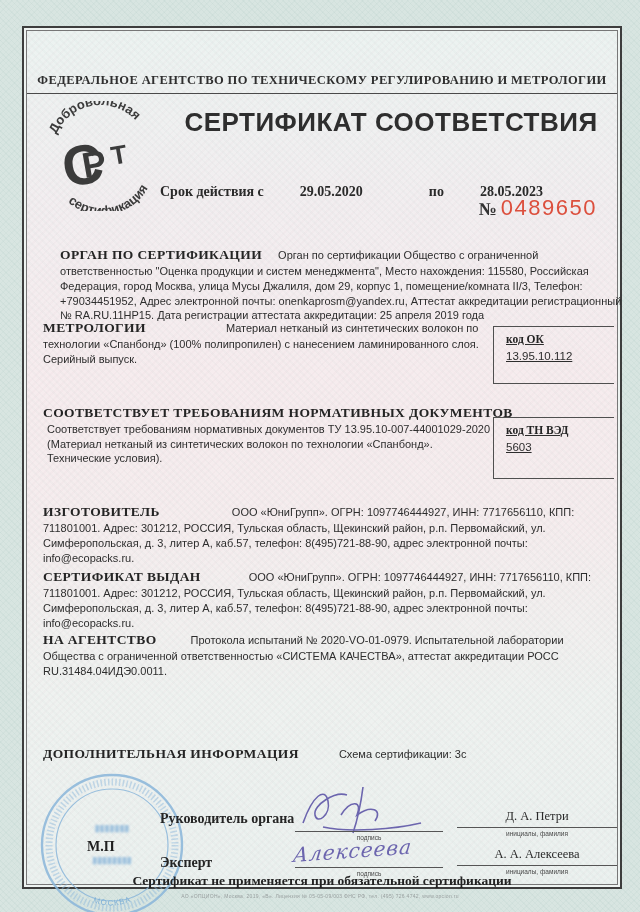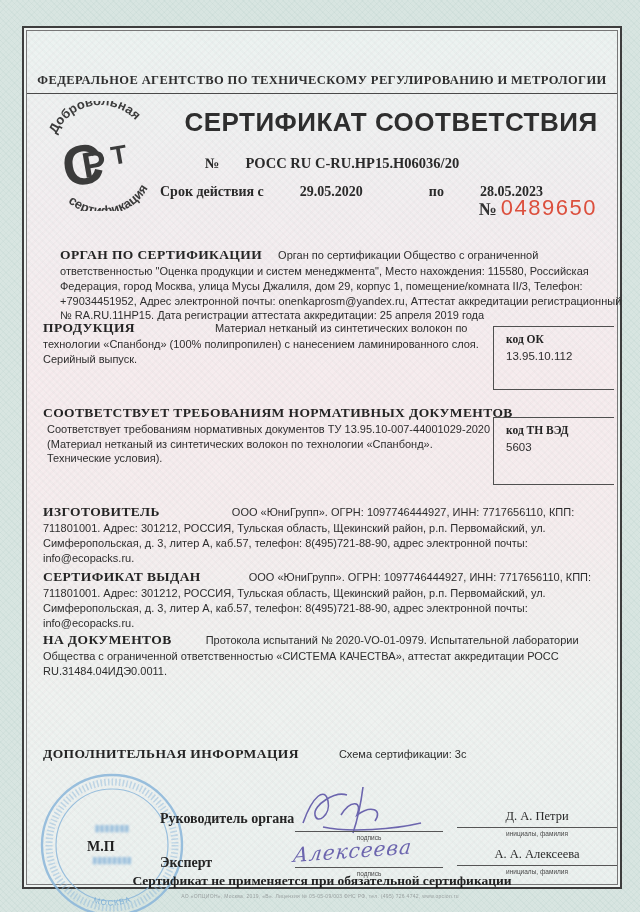--- a/index.html
+++ b/index.html
@@ -49,21 +49,21 @@
   .blank-num .digits{font-size:22px;letter-spacing:1.5px;color:#dc4f3d;}
 
   .sect{position:absolute;left:16px;width:562px;font-size:11px;line-height:1.34;color:#2d2d2d;}
   .sect .h{font-family:"Liberation Serif", serif;font-weight:bold;font-size:13.5px;letter-spacing:.4px;color:#242424;}
   .h-block{font-family:"Liberation Serif", serif;font-weight:bold;font-size:13.5px;letter-spacing:.4px;color:#242424;}
   .gap-org{margin-right:16px;} .gap-prod{margin-right:80px;} .gap-man{margin-right:72px;}
   .gap-iss{margin-right:48px;} .gap-bas{margin-right:34px;} .gap-add{margin-right:40px;}
   .narrow{width:448px;}
 
   .code-box{position:absolute;left:466px;right:3px;border:1.3px solid #4f4f4f;border-right:none;
-    padding:6px 0 6px 12px;}
+    padding:6px 0 0 12px;text-decoration:underline;}
   .code-box .cl{font-family:"Liberation Serif", serif;font-weight:bold;font-size:11.5px;color:#242424;}
   .code-box .cv{font-size:11.5px;margin-top:5px;color:#2d2d2d;}
   #codebox-ok{top:295px;height:50px;}
   #codebox-tnved{top:386px;height:54px;}
 
   .stamp{position:absolute;left:0px;top:728px;width:172px;height:172px;}
   .mp{font-family:"Liberation Serif", serif;font-weight:bold;font-size:14px;fill:#1f1f1f;}
 
   .sig-role{position:absolute;left:133px;font-family:"Liberation Serif", serif;font-weight:bold;
     font-size:14px;color:#242424;}
@@ -104,38 +104,35 @@
           <textPath href="#arcBot" startOffset="50%" text-anchor="middle">сертификация</textPath>
         </text>
         <text x="26" y="80" font-family="Liberation Sans, sans-serif" font-weight="bold" font-size="56">С</text>
         <text x="46" y="74" font-family="Liberation Sans, sans-serif" font-weight="bold" font-size="36">Р</text>
         <text x="76" y="66" font-family="Liberation Sans, sans-serif" font-weight="bold" font-size="26">Т</text>
       </g>
     </svg>
 
     <div class="title">СЕРТИФИКАТ СООТВЕТСТВИЯ</div>
 
-    <div class="numline">
-      <span class="no">№</span><span>РОСС RU C-RU.HP15.H06036/20</span>
-    </div>
 
     <div class="validity">
       <span>Срок действия  с</span><span class="v-from">29.05.2020</span><span class="v-po">по</span><span class="v-to">28.05.2023</span>
     </div>
 
     <div class="blank-num">
       <span class="no">№</span><span class="digits">0489650</span>
     </div>
 
     <p class="sect" style="top:198px;margin:17px;">
       <span class="h gap-org">ОРГАН ПО СЕРТИФИКАЦИИ</span><span>Орган по сертификации Общество с ограниченной ответственностью "Оценка продукции и систем менеджмента", Место нахождения: 115580, Российская Федерация, город Москва, улица Мусы Джалиля, дом 29, корпус 1, помещение/комната II/3, Телефон: +79034451952, Адрес электронной почты: onenkaprosm@yandex.ru, Аттестат аккредитации регистрационный № RA.RU.11HP15. Дата регистрации аттестата аккредитации: 25 апреля 2019 года</span>
     </p>
 
     <p class="sect narrow" style="top:288px;margin:0;">
-      <span class="h gap-prod">ПРОДУКЦИЯ</span><span>Материал нетканый из синтетических волокон по технологии «Спанбонд»  (100% полипропилен) с нанесением ламинированного слоя. Серийный выпуск.</span>
+      <span class="h gap-prod">МЕТРОЛОГИИ</span><span>Материал нетканый из синтетических волокон по технологии «Спанбонд»  (100% полипропилен) с нанесением ламинированного слоя. Серийный выпуск.</span>
     </p>
     <div class="code-box" id="codebox-ok">
       <div class="cl">код ОК</div>
       <div class="cv">13.95.10.112</div>
     </div>
 
     <div class="h-block" style="position:absolute;left:16px;top:374px;">СООТВЕТСТВУЕТ ТРЕБОВАНИЯМ НОРМАТИВНЫХ ДОКУМЕНТОВ</div>
     <p class="sect narrow" style="top:391px;margin:0;padding-left:4px;width:444px;">Соответствует требованиям нормативных документов ТУ 13.95.10-007-44001029-2020 (Материал нетканый из синтетических волокон по технологии «Спанбонд». Технические условия).</p>
     <div class="code-box" id="codebox-tnved">
       <div class="cl">код ТН ВЭД</div>
@@ -144,21 +141,21 @@
 
     <p class="sect" style="top:472px;margin:0;">
       <span class="h gap-man">ИЗГОТОВИТЕЛЬ</span><span>ООО «ЮниГрупп». ОГРН: 1097746444927, ИНН: 7717656110, КПП: 711801001. Адрес: 301212, РОССИЯ, Тульская область, Щекинский район, р.п. Первомайский, ул. Симферопольская, д. 3, литер А, каб.57, телефон: 8(495)721-88-90, адрес электронной почты: info@ecopacks.ru.</span>
     </p>
 
     <p class="sect" style="top:537px;margin:0;">
       <span class="h gap-iss">СЕРТИФИКАТ ВЫДАН</span><span>ООО «ЮниГрупп». ОГРН: 1097746444927, ИНН: 7717656110, КПП: 711801001. Адрес: 301212, РОССИЯ, Тульская область, Щекинский район, р.п. Первомайский, ул. Симферопольская, д. 3, литер А, каб.57, телефон: 8(495)721-88-90, адрес электронной почты: info@ecopacks.ru.</span>
     </p>
 
     <p class="sect" style="top:600px;margin:0;">
-      <span class="h gap-bas">НА ДОКУМЕНТОВ</span><span>Протокола испытаний № 2020-VO-01-0979. Испытательной лаборатории Общества с ограниченной ответственностью «СИСТЕМА КАЧЕСТВА», аттестат аккредитации РОСС RU.31484.04ИДЭ0.0011.</span>
+      <span class="h gap-bas">НА АГЕНТСТВО</span><span>Протокола испытаний № 2020-VO-01-0979. Испытательной лаборатории Общества с ограниченной ответственностью «СИСТЕМА КАЧЕСТВА», аттестат аккредитации РОСС RU.31484.04ИДЭ0.0011.</span>
     </p>
 
     <p class="sect" style="top:714px;margin:0;">
       <span class="h gap-add">ДОПОЛНИТЕЛЬНАЯ ИНФОРМАЦИЯ</span><span>Схема сертификации: 3с</span>
     </p>
 
     <svg class="stamp" viewBox="0 0 172 172">
       <defs>
         <filter id="blr">
             <feGaussianBlur stdDeviation="1.1"></feGaussianBlur>

